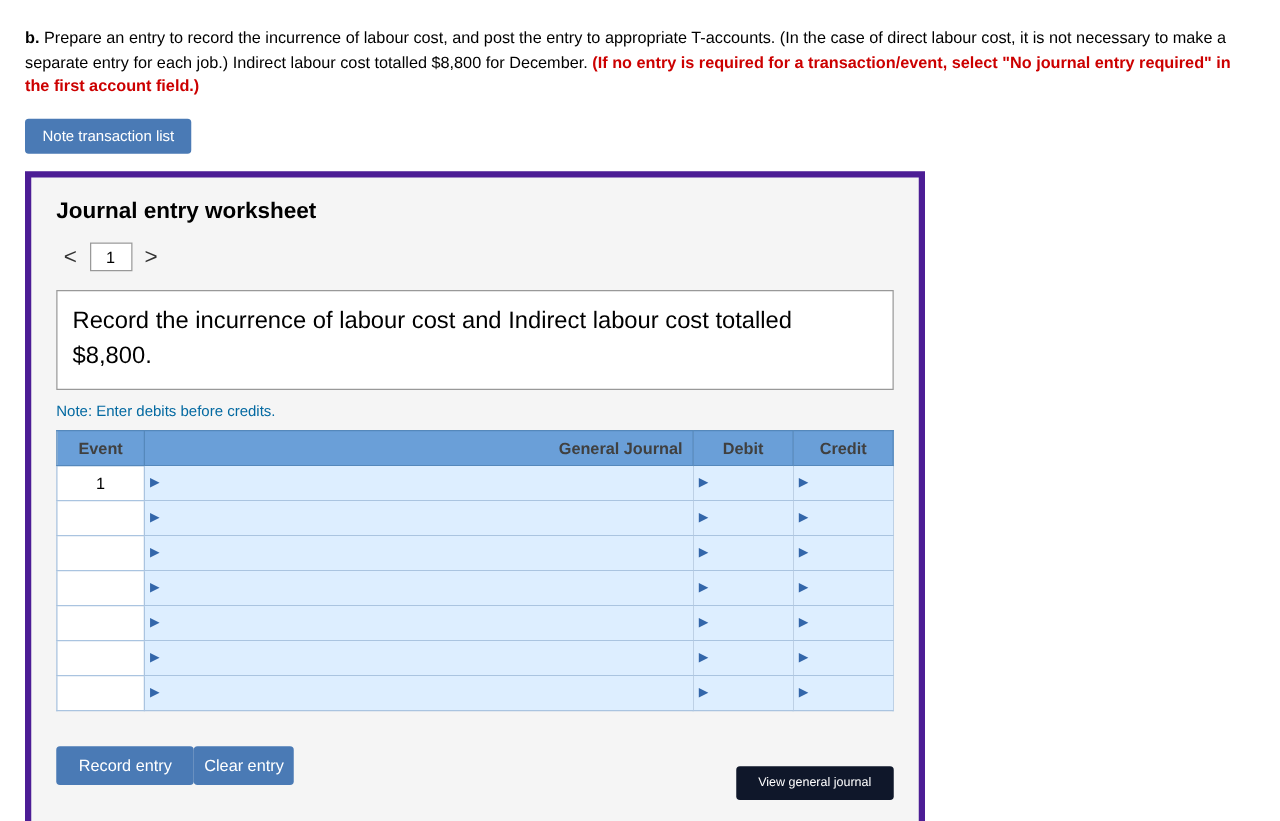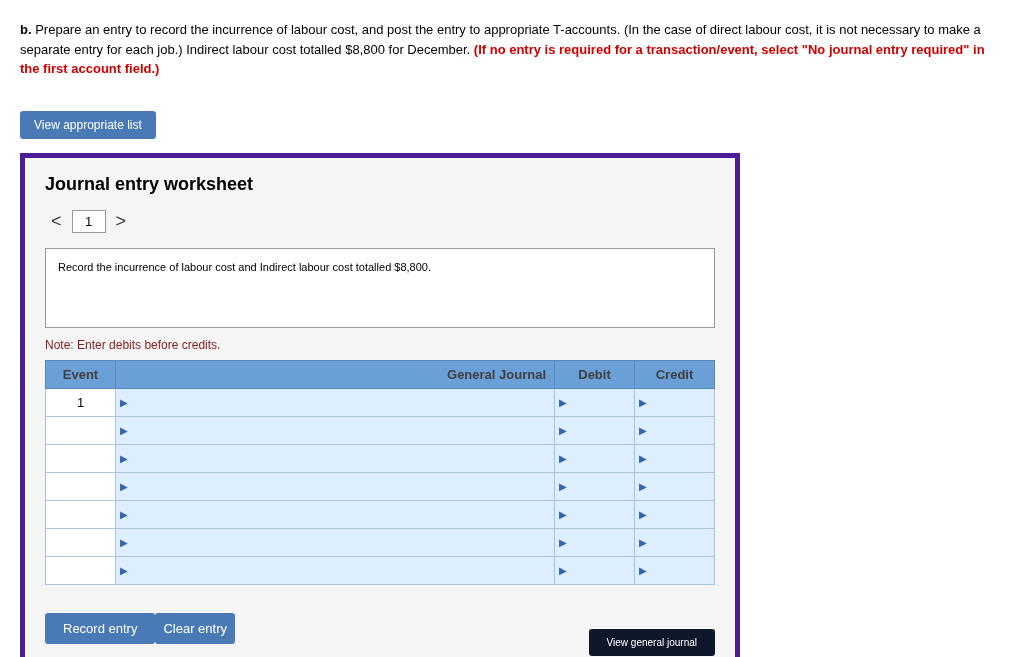--- a/index.html
+++ b/index.html
@@ -8,21 +8,21 @@
       font-size: 13px;
       background: #fff;
       color: #000;
       padding: 20px;
       width: 1024px;
       min-height: 657px;
     }
     .instructions {
       font-size: 13px;
       line-height: 1.5;
-      margin-bottom: 32px;
+      margin-bottom: 16px;
       max-width: 980px;
     }
     .instructions .highlight {
       color: #cc0000;
       font-weight: bold;
     }
     .btn-transaction {
       background-color: #4a7ab5;
       color: #fff;
       border: none;
@@ -62,26 +62,26 @@
       text-align: center;
       padding: 3px 0;
       font-size: 13px;
       margin: 0 4px;
     }
     .description-box {
       border: 1px solid #999;
       background: #fff;
       padding: 10px 12px;
       min-height: 80px;
-      font-size: 11px;
+      font-size: 19px;
       margin-bottom: 10px;
       line-height: 1.5;
     }
     .note-text {
-      color: #7f1d1d;
+      color: #0369a1;
       font-size: 12px;
       margin-bottom: 8px;
     }
     .journal-table {
       width: 100%;
       border-collapse: collapse;
       margin-bottom: 16px;
     }
     .journal-table thead tr {
       background-color: #6a9fd8;
@@ -185,21 +185,21 @@
   </style>
 </head>
 <body>
 
 
 
 <div class="instructions">
   <b>b.</b><span> Prepare an entry to record the incurrence of labour cost, and post the entry to appropriate T-accounts. (In the case of direct labour cost, it is not necessary to make a separate entry for each job.) Indirect labour cost totalled $8,800 for December.</span> <span class="highlight">(If no entry is required for a transaction/event, select "No journal entry required" in the first account field.)</span>
 </div>
 
-<button class="btn-transaction">View appropriate list</button>
+<button class="btn-transaction">Note transaction list</button>
 
 <div class="worksheet-container">
   <div class="worksheet-title">Journal entry worksheet</div>
 
   <div class="nav-row">
     <span class="nav-arrow">&lt;</span>
     <div class="page-num-box">1</div>
     <span class="nav-arrow">&gt;</span>
   </div>
 

